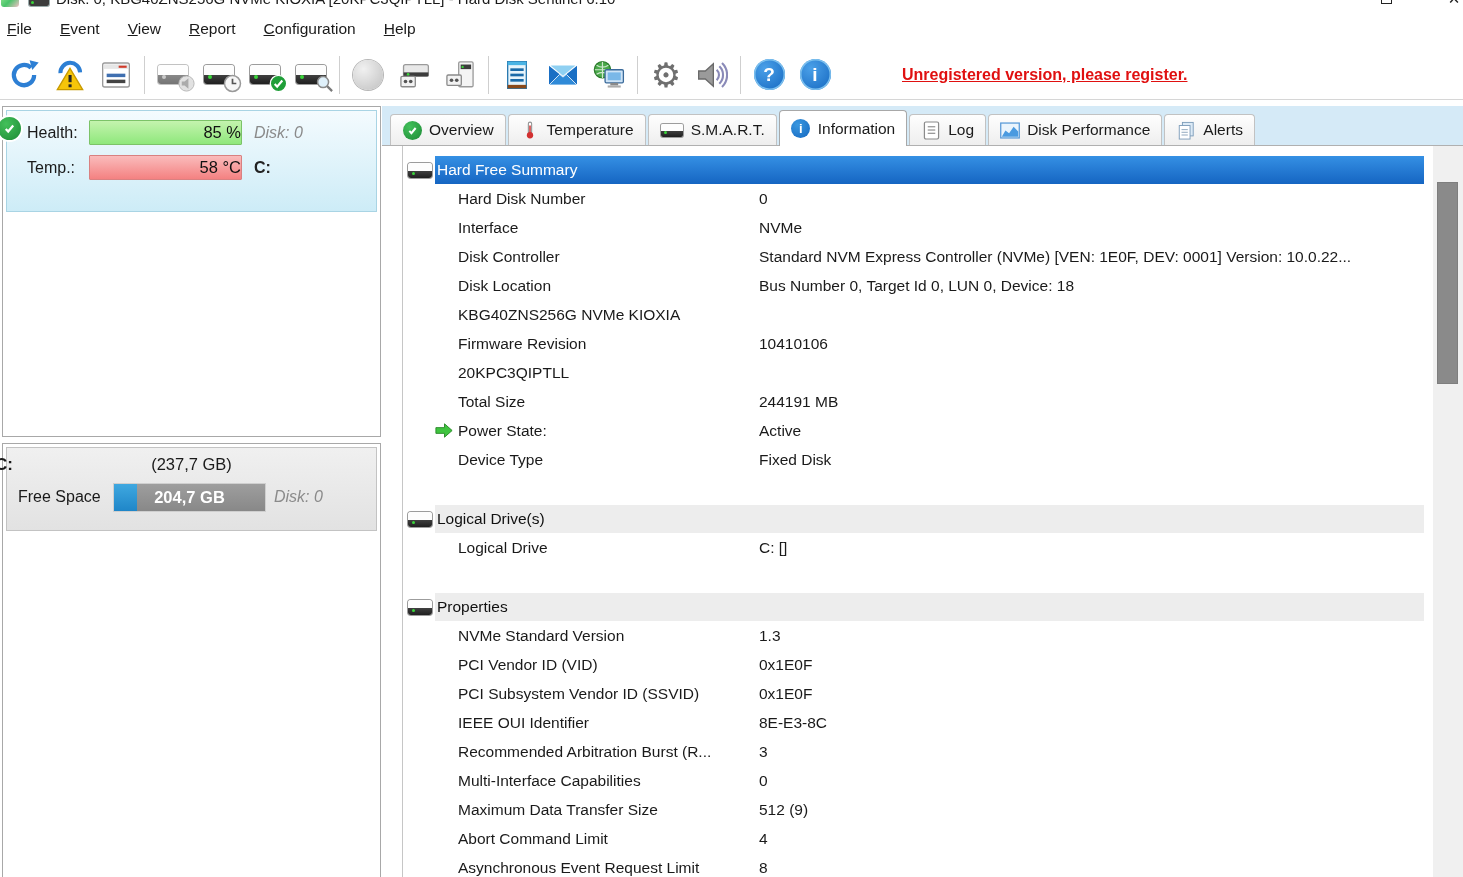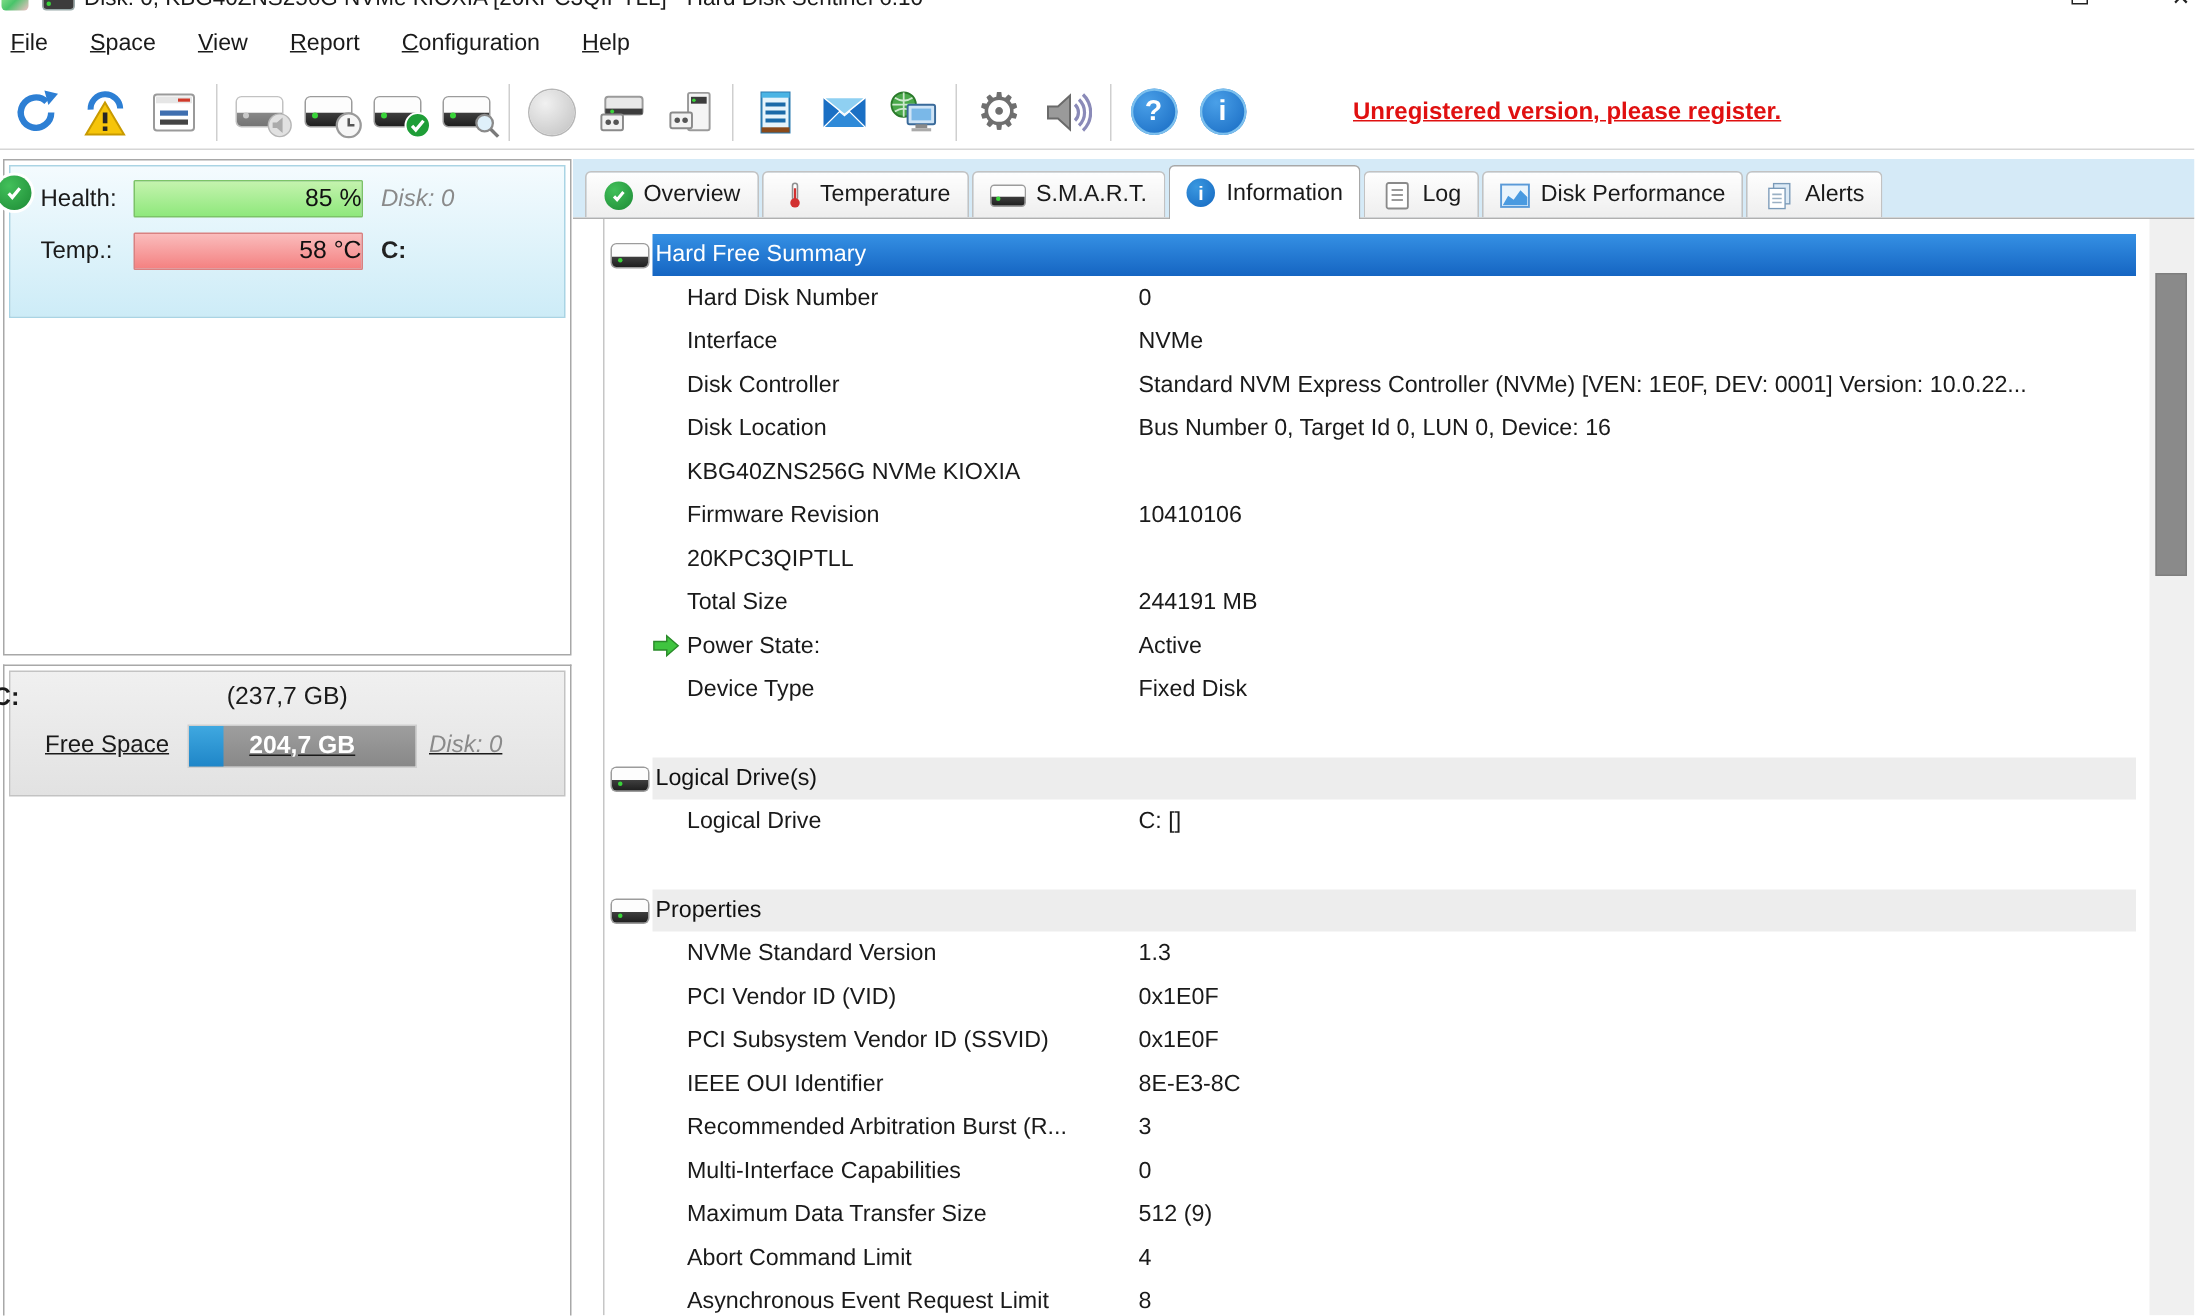--- a/index.html
+++ b/index.html
@@ -64,21 +64,21 @@
   .gbar.temp { background:linear-gradient(#fabcbc,#f48181); border:1px solid #d98181; }
   .dc-disk { margin-left:12px; font-size:16px; font-style:italic; color:#8a8a8a; }
   .dc-drive { margin-left:12px; font-size:16px; font-weight:bold; color:#222; }
   .health-badge { position:absolute; left:-9px; top:-2px; width:23px; height:23px; border-radius:50%;
     background:radial-gradient(circle at 35% 30%, #42c05a, #1d8a35); box-shadow:0 0 0 2px #fff; display:flex; align-items:center; justify-content:center; }
 
   .volcard { position:absolute; left:3px; right:3px; top:3px; height:84px; border:1px solid #c3c3c3;
     background:linear-gradient(#f0f0f0,#e2e2e2); }
   .vc-top { position:relative; text-align:center; margin-top:7px; font-size:16.5px; }
   .vc-letter { position:absolute; left:-12px; top:0; font-weight:bold; font-size:17px; }
-  .vc-row { position:relative; height:28px; margin-top:9px; display:flex; align-items:center; padding-left:23px;text-decoration:underline; }
+  .vc-row { position:relative; height:28px; margin-top:9px; display:flex; align-items:center; padding-left:11px; }
   .vc-label { width:96px; font-size:16px; flex:none; }
   .freebar { width:151px; height:27px; flex:none; position:relative; background:linear-gradient(#9e9e9e,#888);
     box-shadow:0 0 0 1px #cfcfcf; display:flex; align-items:center; justify-content:center; }
   .freebar .used { position:absolute; left:0; top:0; bottom:0; width:23px; background:linear-gradient(#3fa8e0,#1f86c8); }
   .freebar b { position:relative; color:#fff; font-size:16.5px; }
   .vc-disk { margin-left:9px; font-size:16px; font-style:italic; color:#8a8a8a; }
 
   
   .main { flex:1; display:flex; flex-direction:column; position:relative; }
   .tabstrip { height:39px; flex:none; background:#d5eaf7; display:flex; align-items:flex-end; padding-left:8px; }
@@ -125,21 +125,21 @@
       <span class="appicon"></span>
       <span class="drive-mini"></span>
       <span class="title-text">Disk: 0, KBG40ZNS256G NVMe KIOXIA [20KPC3QIPTLL] - Hard Disk Sentinel 6.10</span>
       <span class="wbtn max"><span class="maxglyph"></span></span>
       <span class="wbtn close">✕</span>
     </div>
   </div>
 
   <div class="menubar">
     <span class="menu-item">File</span>
-    <span class="menu-item">Space</span>
+    <span class="menu-item">Event</span>
     <span class="menu-item">View</span>
     <span class="menu-item">Report</span>
     <span class="menu-item">Configuration</span>
     <span class="menu-item">Help</span>
   </div>
 
   <div class="toolbar">
     <button class="tbtn">
       <svg width="32" height="32" viewBox="0 0 24 24">
           <path d="M19.6 12a7.6 7.6 0 1 1-2.3-5.4" fill="none" stroke="#2d7fd4" stroke-width="3.2"></path>
@@ -400,21 +400,21 @@
     <span class="ivalue">NVMe</span>
   </div>
                 <div class="irow">
 
     <span class="ilabel">Disk Controller</span>
     <span class="ivalue">Standard NVM Express Controller (NVMe) [VEN: 1E0F, DEV: 0001] Version: 10.0.22...</span>
   </div>
                 <div class="irow">
 
     <span class="ilabel">Disk Location</span>
-    <span class="ivalue">Bus Number 0, Target Id 0, LUN 0, Device: 16</span>
+    <span class="ivalue">Bus Number 0, Target Id 0, LUN 0, Device: 18</span>
   </div>
                 <div class="irow">
 
     <span class="ivalue">KBG40ZNS256G NVMe KIOXIA</span>
   </div>
                 <div class="irow">
 
     <span class="ilabel">Firmware Revision</span>
     <span class="ivalue">10410106</span>
   </div>

